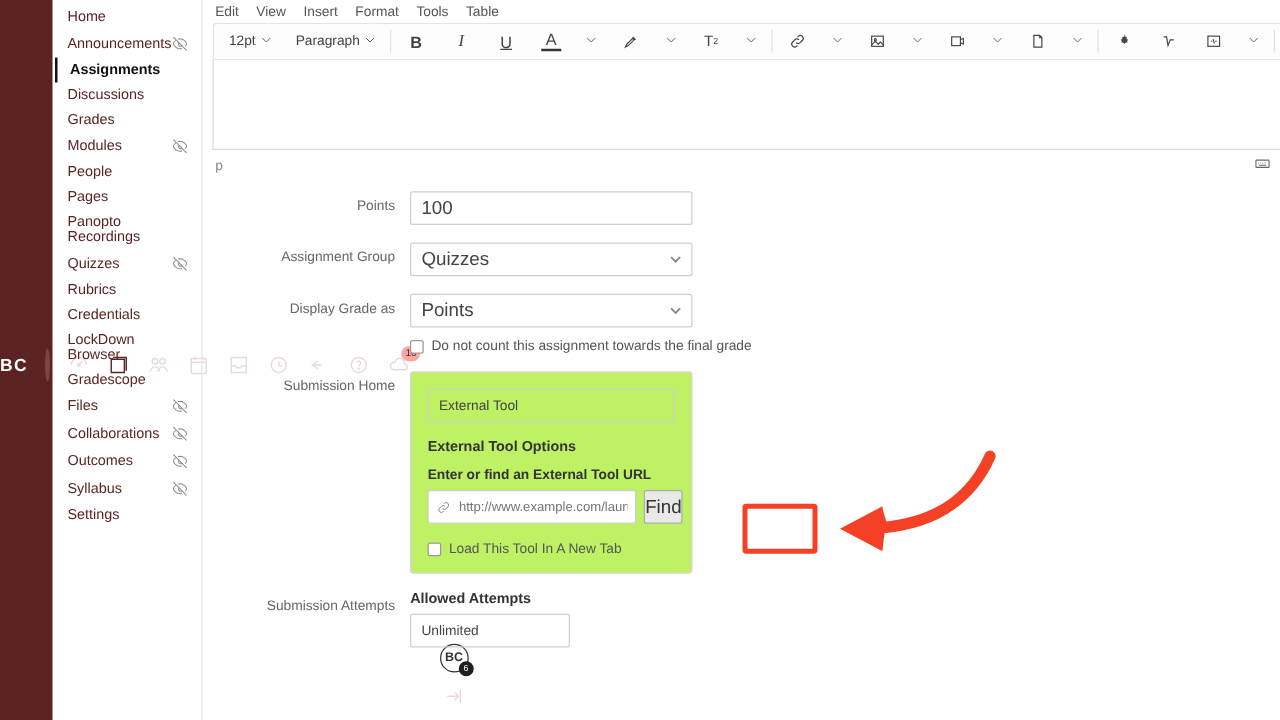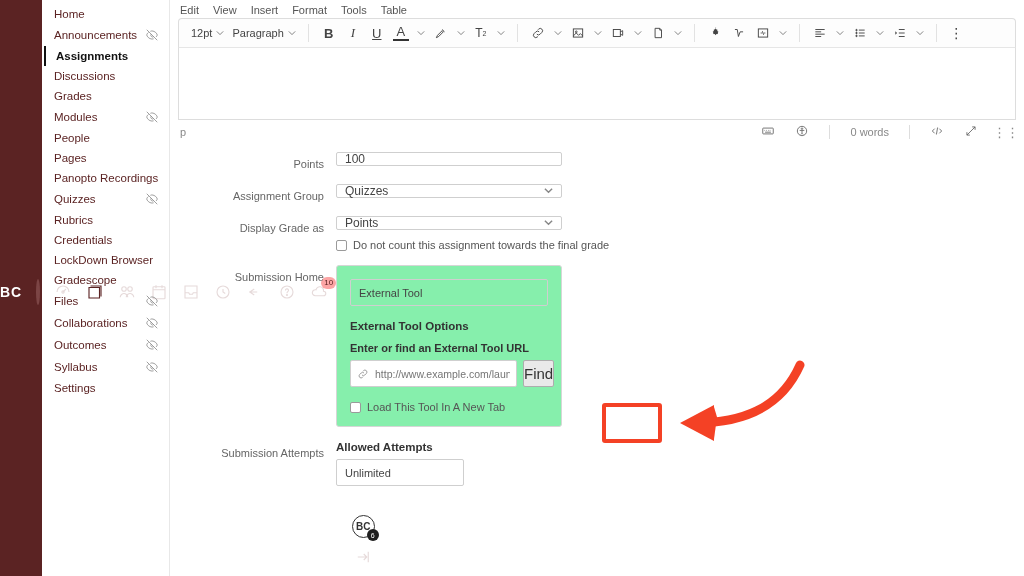--- a/index.html
+++ b/index.html
@@ -83,21 +83,21 @@
     font-size: 11px; color: #555;
   }
   .editor-toolbar {
     display: flex; align-items: center; gap: 6px; flex-wrap: nowrap;
     padding: 5px 6px;
     border: 1px solid #ddd; border-bottom: 1px solid #e6e6e6;
     border-radius: 4px 4px 0 0;
     background: #fdfdfd;
     font-size: 11px; color: #444;
   }
-  .tb-group { display: flex; align-items: center; gap: 8px; padding: 0 6px; }
+  .tb-group { display: flex; align-items: center; gap: 20px; padding: 0 6px; }
   .tb-sep { width: 1px; height: 18px; background: #e2e2e2; }
   .tb-btn { width: 16px; height: 16px; display: inline-flex; align-items: center; justify-content: center; color: #444; }
   .tb-btn svg { width: 14px; height: 14px; stroke: #444; fill: none; stroke-width: 1.6; }
   .tb-btn.filled svg { fill: #444; stroke: none; }
   .tb-dd { display: flex; align-items: center; gap: 4px; }
   .tb-dd-caret svg { width: 8px; height: 8px; }
   .editor-body {
     height: 72px;
     border: 1px solid #ddd; border-top: none;
     background: #fff;
@@ -113,33 +113,33 @@
 
   
   .form-rows { margin-top: 8px; }
   .row { display: flex; align-items: flex-start; margin-bottom: 14px; }
   .row-label {
     width: 158px; text-align: right; padding-right: 12px;
     font-size: 11px; color: #666; padding-top: 6px;
   }
   .row-content { }
   .text-input, .select {
-    height: 14px; width: 226px;
+    height: 27px; width: 226px;
     border: 1px solid #cfcfcf; border-radius: 2px; background: #fff;
-    font-size: 12px; padding: 0 8px; color: #444;
+    font-size: 15px; padding: 0 8px; color: #444;
     display: flex; align-items: center; justify-content: space-between;
   }
   .select .caret svg { width: 9px; height: 9px; stroke: #888; fill: none; stroke-width: 1.6; }
   .chk-line { display: flex; align-items: center; gap: 6px; font-size: 11px; color: #555; margin-top: 9px; }
   .chk { width: 11px; height: 11px; border: 1px solid #9a9a9a; border-radius: 2px; background: #fff; }
 
   .submission-box {
     width: 226px;
     border: 1px solid #d6d6d6; border-radius: 3px;
-    padding: 13px; background: #86efac;
+    padding: 13px; background: #bef264;
   }
   .sub-select {
     height: 27px; width: 100%;
     border: 1px solid #cfcfcf; border-radius: 2px;
     font-size: 11px; padding: 0 8px; color: #444;
     display: flex; align-items: center; justify-content: space-between;
   }
   .sub-h { font-weight: 700; font-size: 11.5px; margin-top: 14px; }
   .sub-sub { font-weight: 700; font-size: 11px; margin-top: 10px; margin-bottom: 6px; }
   .url-row { display: flex; align-items: center; gap: 6px; }

